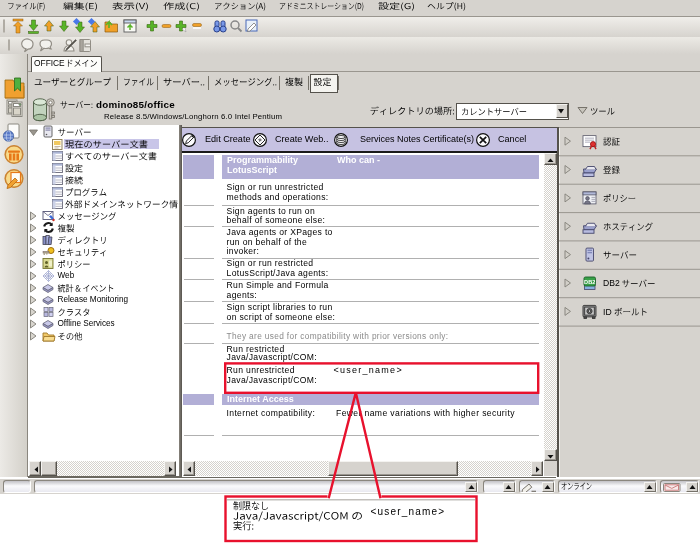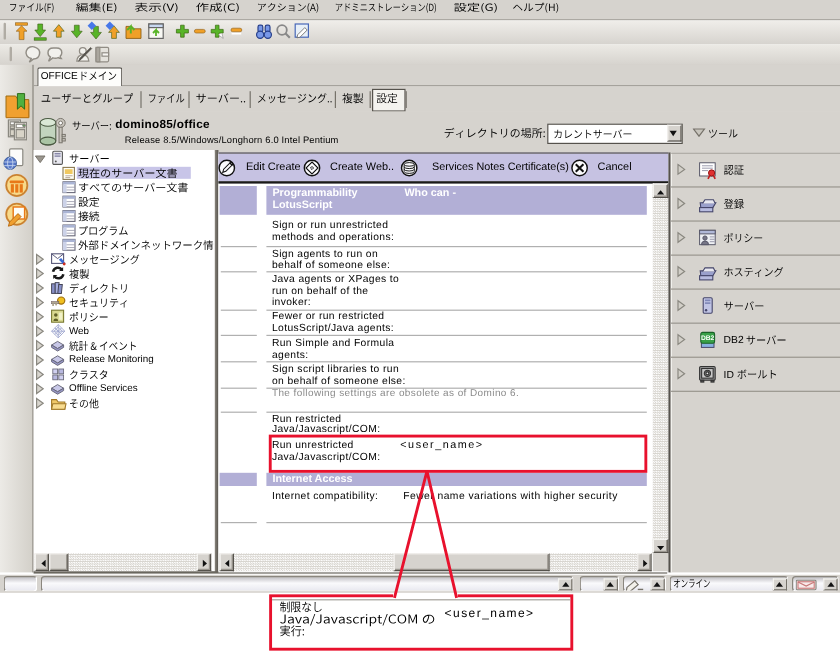--- a/index.html
+++ b/index.html
@@ -341,31 +341,31 @@
     <div style="position:absolute;left:221.5px;top:343px;width:317px;height:1px;background:#b0b0b0"></div>
     <div style="position:absolute;left:183.5px;top:435px;width:30px;height:1px;background:#b0b0b0"></div>
     <div style="position:absolute;left:221.5px;top:435px;width:317px;height:1px;background:#b0b0b0"></div>
     <span style="position:absolute;left:226.6px;top:183.12px;font:8.6px 'Liberation Sans',sans-serif;color:#000000;line-height:1;white-space:pre;letter-spacing:0.32px;z-index:1">Sign or run unrestricted</span>
     <span style="position:absolute;left:226.6px;top:192.92px;font:8.6px 'Liberation Sans',sans-serif;color:#000000;line-height:1;white-space:pre;letter-spacing:0.32px;z-index:1">methods and operations:</span>
     <span style="position:absolute;left:226.6px;top:206.62px;font:8.6px 'Liberation Sans',sans-serif;color:#000000;line-height:1;white-space:pre;letter-spacing:0.32px;z-index:1">Sign agents to run on</span>
     <span style="position:absolute;left:226.6px;top:216.42px;font:8.6px 'Liberation Sans',sans-serif;color:#000000;line-height:1;white-space:pre;letter-spacing:0.32px;z-index:1">behalf of someone else:</span>
     <span style="position:absolute;left:226.6px;top:227.92px;font:8.6px 'Liberation Sans',sans-serif;color:#000000;line-height:1;white-space:pre;letter-spacing:0.32px;z-index:1">Java agents or XPages to</span>
     <span style="position:absolute;left:226.6px;top:237.72px;font:8.6px 'Liberation Sans',sans-serif;color:#000000;line-height:1;white-space:pre;letter-spacing:0.32px;z-index:1">run on behalf of the</span>
     <span style="position:absolute;left:226.6px;top:247.42px;font:8.6px 'Liberation Sans',sans-serif;color:#000000;line-height:1;white-space:pre;letter-spacing:0.32px;z-index:1">invoker:</span>
-    <span style="position:absolute;left:226.6px;top:259.42px;font:8.6px 'Liberation Sans',sans-serif;color:#000000;line-height:1;white-space:pre;letter-spacing:0.32px;z-index:1">Fewer or run restricted</span>
+    <span style="position:absolute;left:226.6px;top:259.42px;font:8.6px 'Liberation Sans',sans-serif;color:#000000;line-height:1;white-space:pre;letter-spacing:0.32px;z-index:1">Sign or run restricted</span>
     <span style="position:absolute;left:226.6px;top:269.12px;font:8.6px 'Liberation Sans',sans-serif;color:#000000;line-height:1;white-space:pre;letter-spacing:0.32px;z-index:1">LotusScript/Java agents:</span>
     <span style="position:absolute;left:226.6px;top:281.32px;font:8.6px 'Liberation Sans',sans-serif;color:#000000;line-height:1;white-space:pre;letter-spacing:0.32px;z-index:1">Run Simple and Formula</span>
     <span style="position:absolute;left:226.6px;top:291.12px;font:8.6px 'Liberation Sans',sans-serif;color:#000000;line-height:1;white-space:pre;letter-spacing:0.32px;z-index:1">agents:</span>
     <span style="position:absolute;left:226.6px;top:303.32px;font:8.6px 'Liberation Sans',sans-serif;color:#000000;line-height:1;white-space:pre;letter-spacing:0.32px;z-index:1">Sign script libraries to run</span>
-    <span style="position:absolute;left:226.6px;top:313.02px;font:8.6px 'Liberation Sans',sans-serif;color:#000000;line-height:1;white-space:pre;letter-spacing:0.32px;z-index:1">on behalf of someone else:</span>
+    <span style="position:absolute;left:226.6px;top:313.02px;font:8.6px 'Liberation Sans',sans-serif;color:#000000;line-height:1;white-space:pre;letter-spacing:0.32px;z-index:1">on script of someone else:</span>
     <span style="position:absolute;left:226.6px;top:345.22px;font:8.6px 'Liberation Sans',sans-serif;color:#000000;line-height:1;white-space:pre;letter-spacing:0.32px;z-index:1">Run restricted</span>
     <span style="position:absolute;left:226.6px;top:353.02px;font:8.6px 'Liberation Sans',sans-serif;color:#000000;line-height:1;white-space:pre;letter-spacing:0.32px;z-index:1">Java/Javascript/COM:</span>
     <span style="position:absolute;left:226.6px;top:366.42px;font:8.6px 'Liberation Sans',sans-serif;color:#000000;line-height:1;white-space:pre;letter-spacing:0.32px;z-index:1">Run unrestricted</span>
     <span style="position:absolute;left:226.6px;top:375.92px;font:8.6px 'Liberation Sans',sans-serif;color:#000000;line-height:1;white-space:pre;letter-spacing:0.32px;z-index:1">Java/Javascript/COM:</span>
-    <span style="position:absolute;left:226.6px;top:323.47px;font:8.3px 'Liberation Sans',sans-serif;color:#8a8a8a;line-height:1;white-space:pre;letter-spacing:0.35px;z-index:1">The following settings are obsolete as of Domino 6.</span>
+    <span style="position:absolute;left:226.6px;top:331.97px;font:8.3px 'Liberation Sans',sans-serif;color:#8a8a8a;line-height:1;white-space:pre;letter-spacing:0.35px;z-index:1">They are used for compatibility with prior versions only:</span>
     <span style="position:absolute;left:333.6px;top:366.08px;font:9px 'Liberation Sans',sans-serif;color:#000000;line-height:1;white-space:pre;letter-spacing:1.25px;z-index:1">&lt;user_name&gt;</span>
     <span style="position:absolute;left:226.6px;top:409.32px;font:8.6px 'Liberation Sans',sans-serif;color:#000000;line-height:1;white-space:pre;letter-spacing:0.32px;z-index:1">Internet compatibility:</span>
     <span style="position:absolute;left:336px;top:409.32px;font:8.6px 'Liberation Sans',sans-serif;color:#000000;line-height:1;white-space:pre;letter-spacing:0.38px;z-index:1">Fewer name variations with higher security</span>
     <div style="position:absolute;left:29px;top:461.3px;width:147px;height:15px;background:repeating-conic-gradient(#ffffff 0% 25%, #d5d2cc 0% 50%) 0 0/2px 2px;"></div>
     <div style="position:absolute;left:29px;top:461.3px;width:12px;height:15px;background:#d6d3ce;border:1px solid;border-color:#f4f3f0 #55524c #55524c #f4f3f0;box-shadow:inset -1px -1px 0 #9a968f;"></div>
     <div style="position:absolute;left:164px;top:461.3px;width:12px;height:15px;background:#d6d3ce;border:1px solid;border-color:#f4f3f0 #55524c #55524c #f4f3f0;box-shadow:inset -1px -1px 0 #9a968f;"></div>
     <svg style="position:absolute;left:32.5px;top:465.8px;z-index:1" width="6" height="7" viewBox="0 0 6 7">
       <path d="M5 0.5 L1.5 3.5 L5 6.5 Z" fill="#111"></path>
     </svg>
     <svg style="position:absolute;left:167.5px;top:465.8px;z-index:1" width="6" height="7" viewBox="0 0 6 7">

